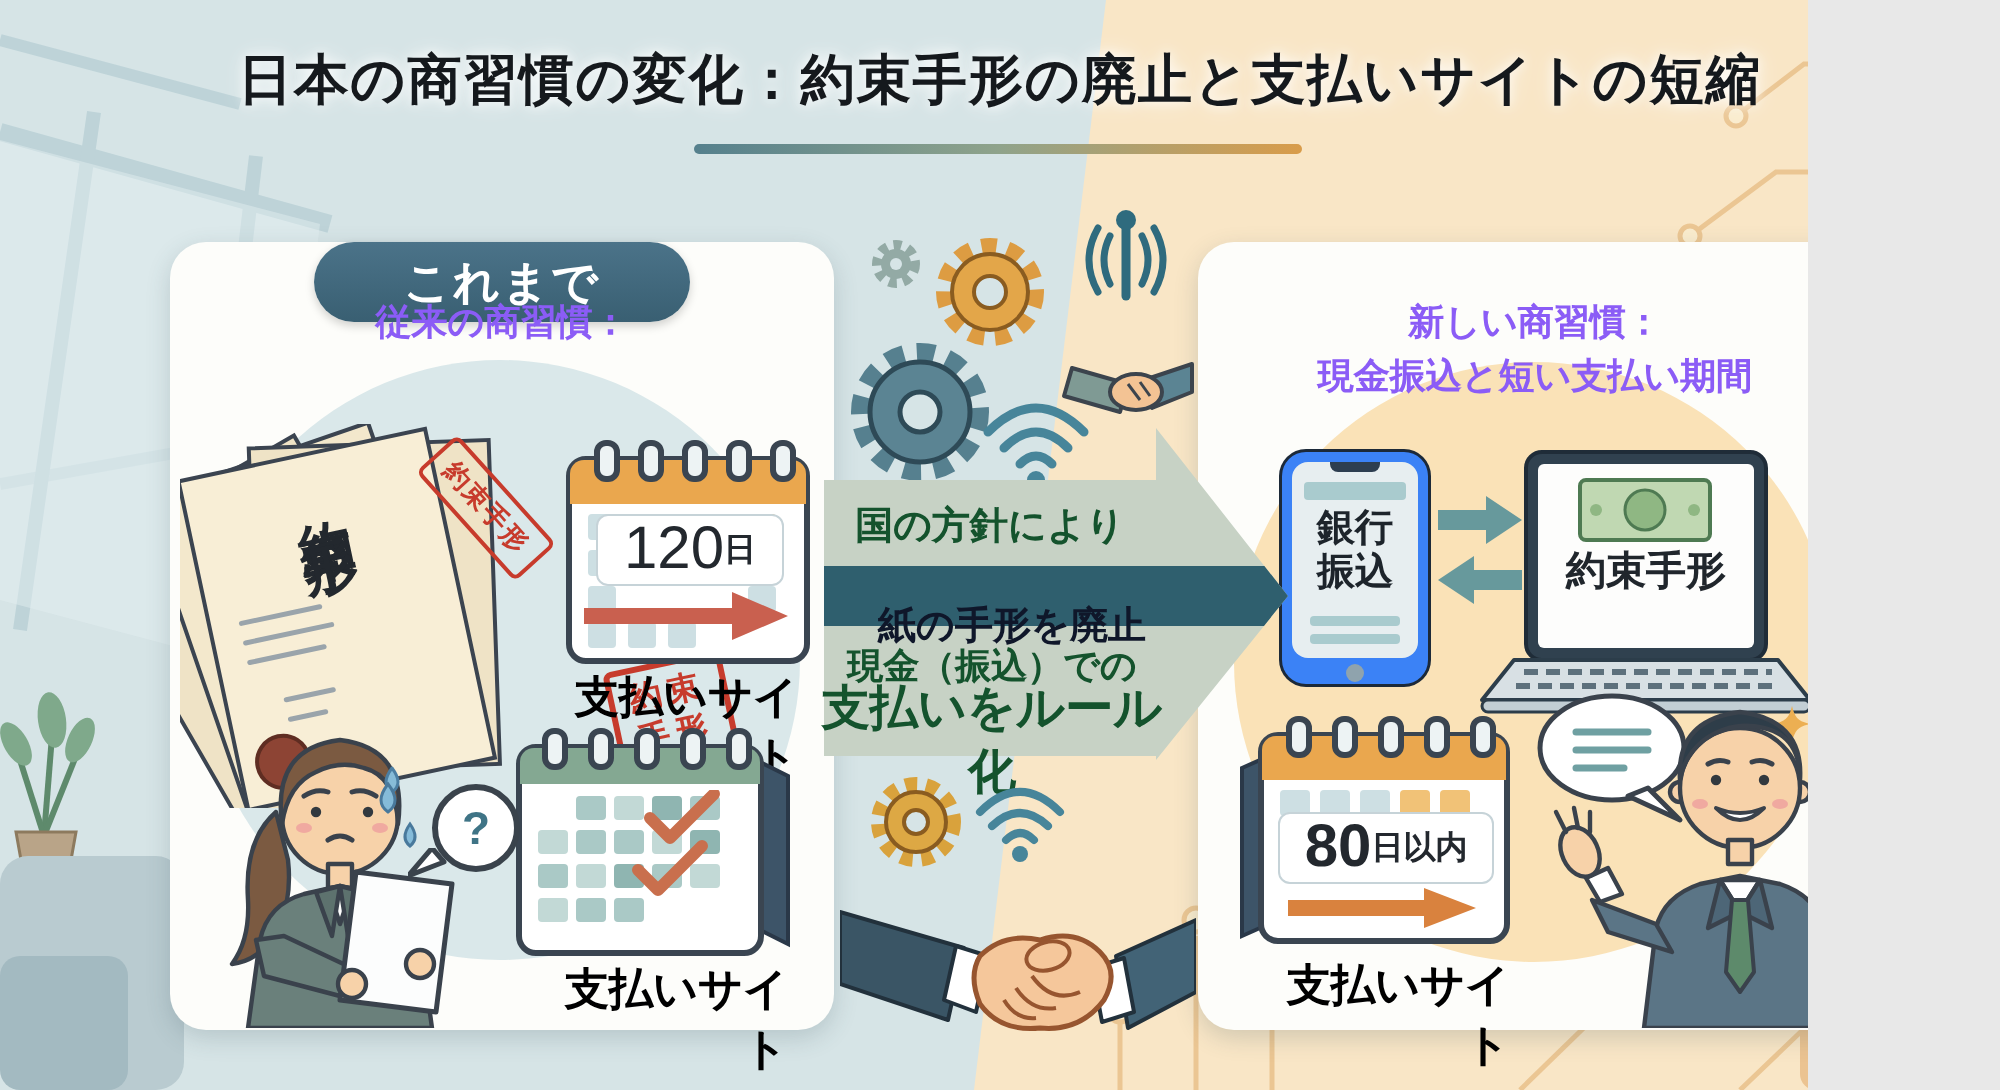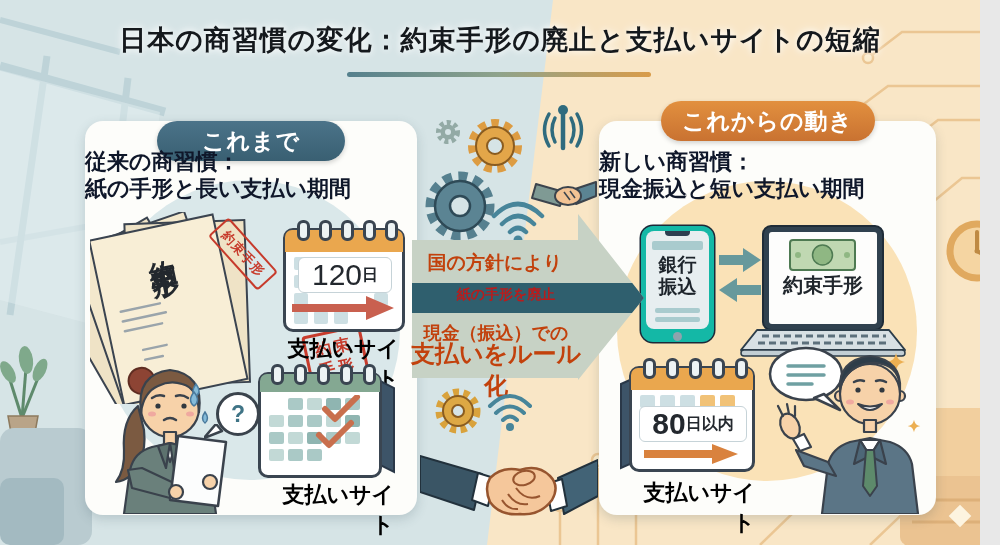--- a/index.html
+++ b/index.html
@@ -1,41 +1,41 @@
 <!DOCTYPE html>
 <html><head>
 <meta charset="utf-8">
 <style>
   html,body{margin:0;padding:0;background:#e8e8e8;}
-  .stage{position:relative;width:980px;height:545px;overflow:hidden;
+  .stage{position:relative;width:904px;height:545px;overflow:hidden;
          font-family:"Liberation Sans","DejaVu Sans",sans-serif;background:#d6e4e6;}
   .abs{position:absolute;}
   .title{position:absolute;top:22px;left:0;width:1000px;text-align:center;
          font-size:27px;font-weight:800;color:#15191d;letter-spacing:1px;
          text-shadow:0 0 6px rgba(255,255,255,.9),0 0 12px rgba(255,255,255,.7);}
   .underline{position:absolute;left:347px;top:72px;width:304px;height:5px;border-radius:3px;
          background:linear-gradient(90deg,#55808d,#8fa38b,#d99c4a);}
   .card{position:absolute;background:#fdfdfa;border-radius:18px;
         box-shadow:0 4px 12px rgba(55,80,90,.20);}
   .badge{position:absolute;top:-20px;left:50%;transform:translateX(-50%);height:40px;
          border-radius:21px;color:#fff;font-weight:800;font-size:23px;display:flex;
          align-items:center;justify-content:center;box-shadow:0 2px 5px rgba(0,0,0,.18);letter-spacing:1px;}
   .badge-left{width:188px;background:linear-gradient(180deg,#4b7389,#395f72);margin-top:20px;}
   .badge-right{width:214px;background:linear-gradient(180deg,#e2903f,#c97231);}
-  .heading{position:absolute;left:0;width:100%;text-align:left;font-weight:800;
-           color:#0f172a;font-size:22px;line-height:27px;}
+  .heading{position:absolute;left:0;width:100%;text-align:center;font-weight:800;
+           color:#8b5cf6;font-size:18px;line-height:27px;}
   .circle-bg{position:absolute;border-radius:50%;}
   .cal{position:absolute;background:#fff;border:3px solid #3a4551;border-radius:10px;}
   .cal-header{position:absolute;left:-1px;top:-1px;right:-1px;height:22px;border-radius:7px 7px 0 0;}
   .ring{position:absolute;width:7px;height:15px;top:-11px;background:#edf3f4;
         border:3px solid #3a4551;border-radius:6px;}
   .chip{position:absolute;background:#fff;border:1.5px solid #c6d3d8;border-radius:6px;
         font-weight:800;color:#23282e;display:flex;align-items:center;justify-content:center;}
   .label{position:absolute;text-align:right;font-weight:800;font-size:22px;color:#000000;}
-  .arrow-text{position:absolute;text-align:center;font-weight:800;color:#c2410c;}
+  .arrow-text{position:absolute;text-align:center;font-weight:800;color:#14532d;}
   .vtext{position:absolute;writing-mode:vertical-rl;text-orientation:upright;
          font-size:27px;font-weight:800;color:#23282e;letter-spacing:4px;}
   .stamp{position:absolute;border:2.5px solid #c73b2c;color:#c73b2c;font-weight:800;
          border-radius:4px;display:flex;align-items:center;justify-content:center;text-align:center;}
   .qbubble{position:absolute;width:38px;height:38px;border-radius:50%;background:#fff;
          border:3px solid #3a434c;display:flex;align-items:center;justify-content:center;
          font-size:23px;font-weight:800;color:#3f7486;}
   .unit{font-size:16px;font-weight:800;}
 </style>
 </head>
@@ -117,21 +117,20 @@
     </g>
   </svg>
 
   <div class="title">日本の商習慣の変化：約束手形の廃止と支払いサイトの短縮</div>
   <div class="underline"></div>
 
   <div class="card" style="left:85px;top:121px;width:332px;height:394px">
     <div class="circle-bg" style="left:15px;top:59px;width:300px;height:300px;background:#dae8ea"></div>
     <div class="badge badge-left">これまで</div>
     <div class="heading" style="top:27px">従来の商習慣：</div>
-    <div class="heading" style="top:54px">紙の手形と長い支払い期間</div>
   </div>
 
   <svg class="abs" style="left:90px;top:212px" width="205" height="192" viewBox="0 0 205 192">
     <g stroke="#3b4450" stroke-width="2">
       <rect x="26" y="14" width="120" height="162" fill="#efe3c6" transform="rotate(-30 86 176)"></rect>
       <rect x="30" y="10" width="120" height="162" fill="#f3e8cc" transform="rotate(-19 90 172)"></rect>
       <rect x="40" y="10" width="120" height="162" fill="#efe3c6" transform="rotate(-2 100 172)"></rect>
       <rect x="32" y="12" width="126" height="168" fill="#f8eed6" transform="rotate(-12 95 176)"></rect>
     </g>
     <g transform="rotate(-12 95 176)" stroke="#9aa4ab" stroke-width="2.5" stroke-linecap="round">
@@ -253,26 +252,25 @@
   </svg>
   <svg class="abs" style="left:204px;top:424px" width="22" height="18" viewBox="0 0 22 18">
     <polygon points="12,0 0,14 18,7" fill="#ffffff" stroke="#3a434c" stroke-width="2.5" stroke-linejoin="round"></polygon>
   </svg>
   <div class="qbubble" style="left:216px;top:392px">
     <span>?</span>
   </div>
 
   <div class="card" style="left:599px;top:121px;width:337px;height:394px">
     <div class="circle-bg" style="left:18px;top:60px;width:300px;height:300px;background:#fae2b7"></div>
-    <div class="badge badge-right">これからの動き</div>
     <div class="heading" style="top:54px">現金振込と短い支払い期間</div>
     <div class="heading" style="top:27px">新しい商習慣：</div>
   </div>
 
-  <div class="abs" style="left:641px;top:226px;width:73px;height:116px;background:#14b8a6;border-radius:12px;box-shadow:0 0 0 1.5px #1c2938">
+  <div class="abs" style="left:641px;top:226px;width:73px;height:116px;background:#3b82f6;border-radius:12px;box-shadow:0 0 0 1.5px #1c2938">
     <div class="abs" style="left:5px;top:5px;width:63px;height:98px;background:#e7eef0;border-radius:8px"></div>
     <div class="abs" style="left:24px;top:5px;width:25px;height:5px;background:#2d3e50;border-radius:0 0 4px 4px"></div>
     <div class="abs" style="left:11px;top:15px;width:51px;height:9px;background:#a9cbce;border-radius:2px"></div>
     <div class="abs" style="left:5px;top:28px;width:63px;text-align:center;font-size:19px;font-weight:800;color:#1d242b;line-height:22px">
       <div>銀行</div>
       <div>振込</div>
     </div>
     <div class="abs" style="left:14px;top:82px;width:45px;height:5px;background:#a9cbce;border-radius:2px"></div>
     <div class="abs" style="left:14px;top:91px;width:45px;height:5px;background:#a9cbce;border-radius:2px"></div>
     <div class="abs" style="left:32px;top:106px;width:9px;height:9px;background:#8fa3ad;border-radius:50%"></div>
@@ -412,21 +410,21 @@
   <svg class="abs" style="left:404px;top:210px" width="246" height="172" viewBox="0 0 246 172">
     <defs>
       <clipPath id="arrowClip">
         <polygon points="8,30 174,30 174,4 240,88 174,170 174,168 8,168"></polygon>
       </clipPath>
     </defs>
     <polygon points="8,30 174,30 174,4 240,88 174,170 174,168 8,168" fill="#c7d2c5"></polygon>
     <rect x="0" y="73" width="246" height="30" fill="#2f5f6e" clip-path="url(#arrowClip)"></rect>
   </svg>
   <div class="arrow-text" style="left:412px;top:250px;width:166px;font-size:19px">国の方針により</div>
-  <div class="arrow-text" style="left:406px;top:286px;width:200px;font-size:14px;color:#b91c1c">紙の手形を廃止</div>
+  <div class="arrow-text" style="left:406px;top:300px;width:200px;font-size:19px;color:#0f172a">紙の手形を廃止</div>
   <div class="arrow-text" style="left:408px;top:321px;width:176px;font-size:18px">現金（振込）での</div>
   <div class="arrow-text" style="left:408px;top:338px;width:176px;font-size:24px">支払いをルール化</div>
 
   <svg class="abs" style="left:420px;top:378px" width="178" height="165" viewBox="0 0 178 165">
     <g>
       <circle cx="38" cy="33" r="19" fill="none" stroke="#d9a23c" stroke-width="7" stroke-dasharray="6 4.5"></circle>
       <circle cx="38" cy="33" r="15" fill="#dda844" stroke="#8a5c20" stroke-width="2"></circle>
       <circle cx="38" cy="33" r="6" fill="#d6e4e6" stroke="#8a5c20" stroke-width="2"></circle>
     </g>
     <g stroke="#47859a" stroke-width="4" fill="none" stroke-linecap="round">

